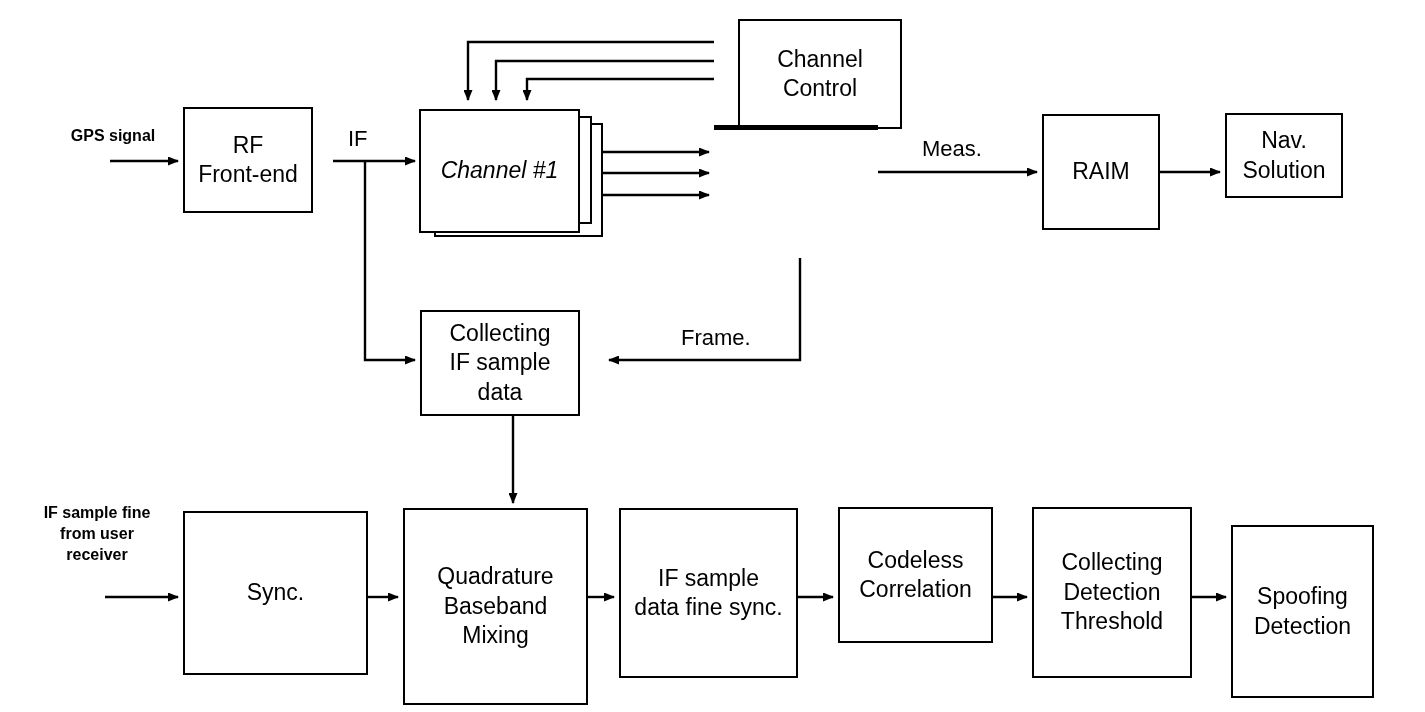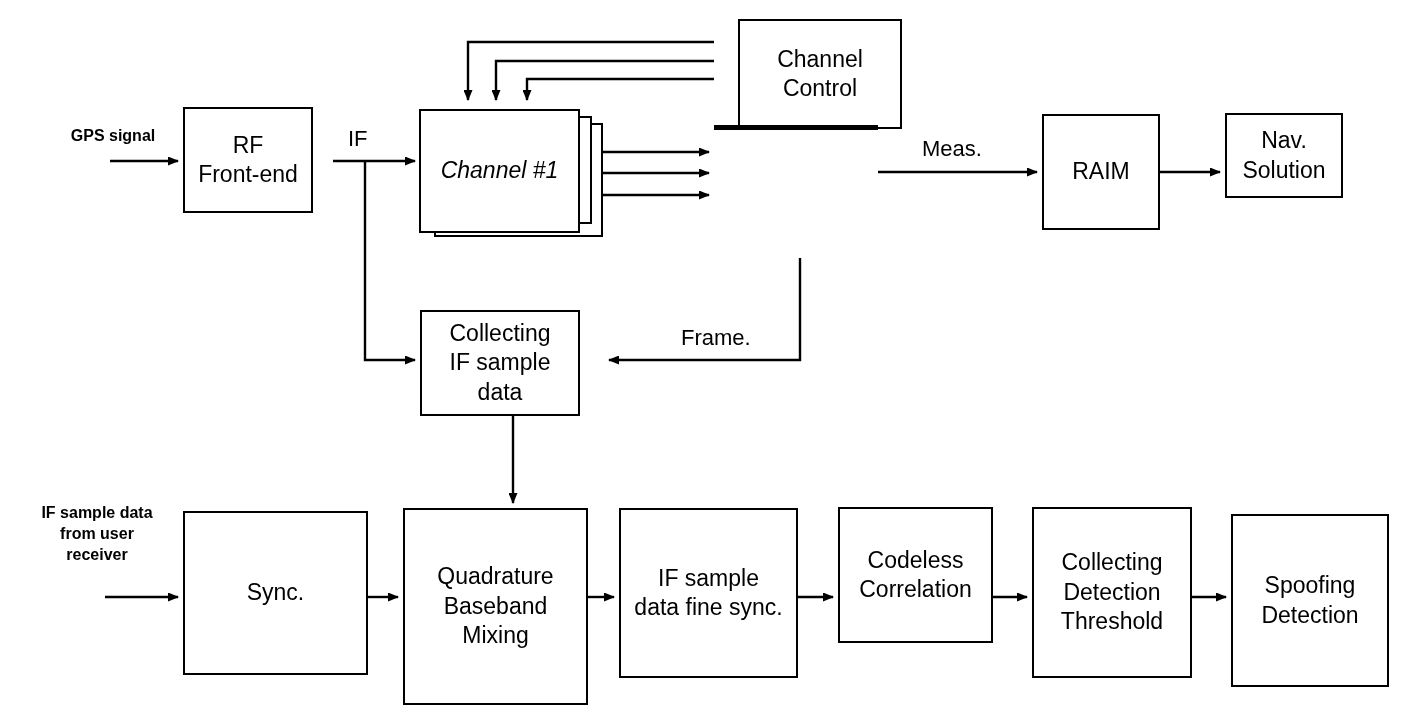--- a/index.html
+++ b/index.html
@@ -101,21 +101,21 @@
       <path d="M368,597 L398,597" marker-end="url(#ah)"></path>
       <path d="M588,597 L614,597" marker-end="url(#ah)"></path>
       <path d="M798,597 L833,597" marker-end="url(#ah)"></path>
       <path d="M993,597 L1027,597" marker-end="url(#ah)"></path>
       <path d="M1192,597 L1226,597" marker-end="url(#ah)"></path>
     </g>
   </svg>
 
   <div class="io-label" style="left:38px; top:126px; width:150px;">GPS signal</div>
 
-  <div class="io-label" style="left:8px; top:503px; width:178px;">IF sample data
+  <div class="io-label" style="left:8px; top:503px; width:178px;">IF sample fine
 from user
 receiver</div>
 
   <div class="edge-label" style="left:348px; top:126px;">IF</div>
 
   <div class="edge-label" style="left:922px; top:136px;">Meas.</div>
 
   <div class="edge-label" style="left:681px; top:325px;">Frame.</div>
 
   <div class="box" style="left:183px; top:107px; width:130px; height:106px;">RF
@@ -147,16 +147,16 @@
   <div class="box" style="left:619px; top:508px; width:179px; height:170px;">IF sample
 data fine sync.</div>
 
   <div class="box" style="left:838px; top:507px; width:155px; height:136px;">Codeless
 Correlation</div>
 
   <div class="box" style="left:1032px; top:507px; width:160px; height:171px;">Collecting
 Detection
 Threshold</div>
 
-  <div class="box" style="left:1231px; top:514px; width:158px; height:173px;">Spoofing
+  <div class="box" style="left:1231px; top:525px; width:143px; height:173px;">Spoofing
 Detection</div>
 
 </div>
 
 </body></html>

